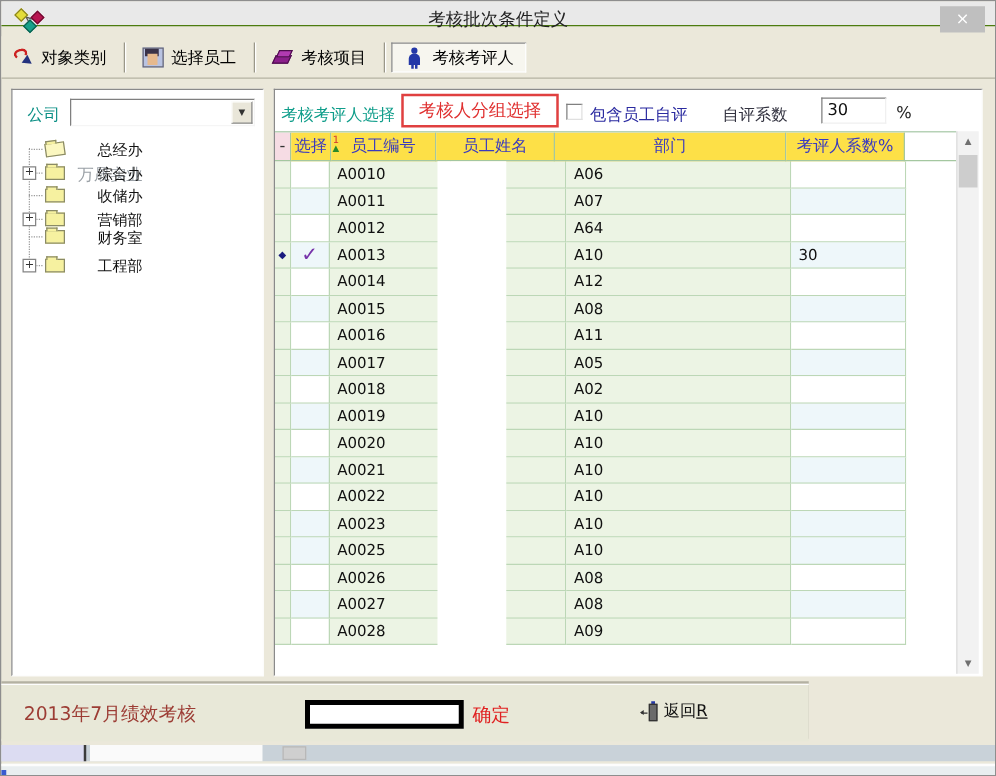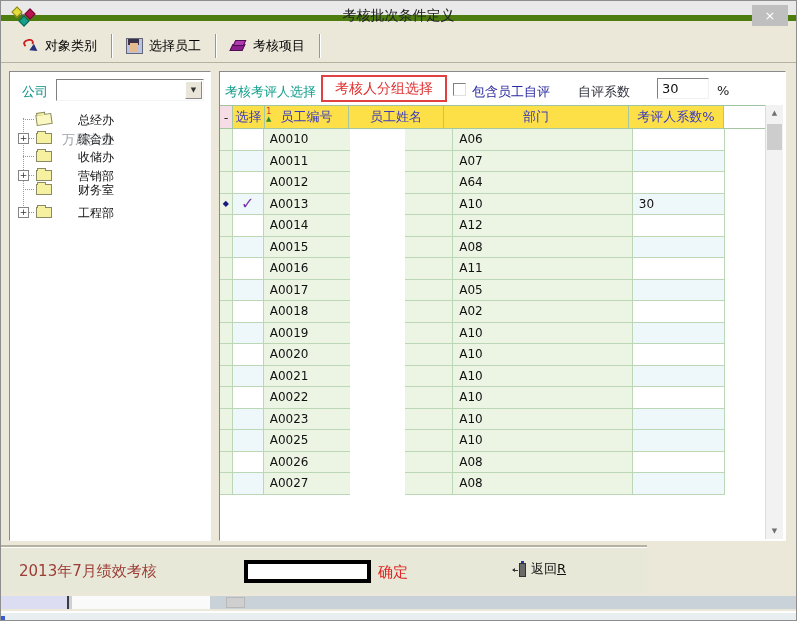--- a/index.html
+++ b/index.html
@@ -1,34 +1,34 @@
 <!DOCTYPE html>
 <html><head>
 <meta charset="utf-8">
 <style>
   * { box-sizing: border-box; margin: 0; padding: 0; }
   html,body { background:#f2f2f2; }
   body { font-family: "DejaVu Sans", "Liberation Sans", sans-serif; }
   .w { position:relative; width:797px; height:621px; background:#ebe8da; border:1px solid #8e8e8e; overflow:hidden; }
 
   
-  .titlebar { position:absolute; left:0; top:0; width:100%; height:20px; background:#e9e9e9; border-bottom:6px solid #4d7c0f; }
+  .titlebar { position:absolute; left:0; top:0; width:100%; height:20px; background:#e9e9e9; border-bottom:1px solid #4d7c0f; }
   .title { position:absolute; left:0; right:0; top:6px; text-align:center; font-size:14px; color:#222; }
   .closebtn { position:absolute; right:8px; top:4px; width:36px; height:21px; background:#bfbfbf; color:#fff; font-size:13px; text-align:center; line-height:21px; cursor:default; }
   .app-icon { position:absolute; left:10px; top:5px; width:26px; height:20px; }
   .app-icon .d { position:absolute; width:8px; height:8px; transform:rotate(45deg); }
   .app-icon .d1 { left:2px; top:2px; background:#e3dd3a; border:1px solid #8a8420; }
   .app-icon .d2 { left:15px; top:4px; background:#b81450; border:1px solid #6e0c30; }
   .app-icon .d3 { left:9px; top:11px; background:#16a08a; border:1px solid #0c604f; }
   .app-icon .ln { position:absolute; background:#555; }
   .app-icon .l1 { left:8px; top:8px; width:9px; height:1px; transform:rotate(18deg); }
   .app-icon .l2 { left:8px; top:10px; width:7px; height:1px; transform:rotate(60deg); }
 
   
-  .toolbar { position:absolute; left:0; top:28px; width:100%; height:34px; background:#ebe8da; border-bottom:1px solid #b5b2a2; display:flex; align-items:center; padding-left:12px; }
+  .toolbar { position:absolute; left:0; top:28px; width:100%; height:34px; background:#ebe8da; border-bottom:1px solid #b5b2a2; display:flex; align-items:center; padding-left:0; }
   .tb-btn { display:flex; align-items:center; gap:6px; height:24px; padding:0 9px; font-size:13px; color:#000; white-space:nowrap; }
   .tb-btn.selected { background:#f7f6ef; border:1px solid; border-color:#8a8a8a #fdfdfd #fdfdfd #8a8a8a; }
   .tb-sep { width:1px; height:24px; background:#9a9789; box-shadow:1px 0 0 #fff; margin:0 5px; }
   .tbi { position:relative; width:17px; height:16px; display:inline-block; }
   .i-cat .arc { position:absolute; left:1px; top:1px; width:11px; height:8px; border:2px solid #c22; border-bottom-color:transparent; border-radius:50%; transform:rotate(-15deg); }
   .i-cat .pt { position:absolute; right:1px; bottom:1px; width:0; height:0; border-left:7px solid #23327e; border-top:4px solid transparent; border-bottom:4px solid transparent; transform:rotate(35deg); }
   .i-face { background:#b9c3e2; border:1px solid #667; }
   .i-face .hair { position:absolute; left:1px; top:0; width:11px; height:6px; background:#3a3248; }
   .i-face .skin { position:absolute; left:3px; top:4px; width:8px; height:9px; background:#e6b98e; }
   .i-book .b1 { position:absolute; left:1px; top:6px; width:13px; height:7px; background:#8b1f8b; transform:skewX(-25deg); border:1px solid #4d0e4d; }
@@ -147,20 +147,28 @@
     </div>
     <div class="tb-sep"></div>
     <div class="tb-btn">
       <span class="tbi i-book">
           <span class="b1"></span>
           <span class="b2"></span>
         </span>
       <span>考核项目</span>
     </div>
     <div class="tb-sep"></div>
+    <div class="tb-btn selected">
+      <span class="tbi i-man">
+          <span class="head"></span>
+          <span class="body"></span>
+          <span class="leg"></span>
+        </span>
+      <span>考核考评人</span>
+    </div>
   </div>
 
   <div class="panel left-panel">
     <span class="company-label">公司</span>
     <div class="combo">
       <span class="combo-val">万晟实业</span>
       <span class="combo-btn">▼</span>
     </div>
     <div class="tree">
       <div class="tree-vline"></div>
@@ -369,20 +377,29 @@
             <div class="td c4">A08</div>
             <div class="td c5"></div>
             <div class="td c6"></div>
           </div>
           <div class="trow alt">
             <div class="td c0"></div>
             <div class="td c1"></div>
             <div class="td c2">A0027</div>
             <div class="td c3"></div>
             <div class="td c4">A08</div>
+            <div class="td c5"></div>
+            <div class="td c6"></div>
+          </div>
+          <div class="trow">
+            <div class="td c0"></div>
+            <div class="td c1"></div>
+            <div class="td c2">A0028</div>
+            <div class="td c3"></div>
+            <div class="td c4">A09</div>
             <div class="td c5"></div>
             <div class="td c6"></div>
           </div>
         </div>
       <div class="redaction"></div>
     </div>
 
     <div class="vscroll">
       <div class="sb-btn sb-up">▲</div>
       <div class="sb-thumb"></div>

